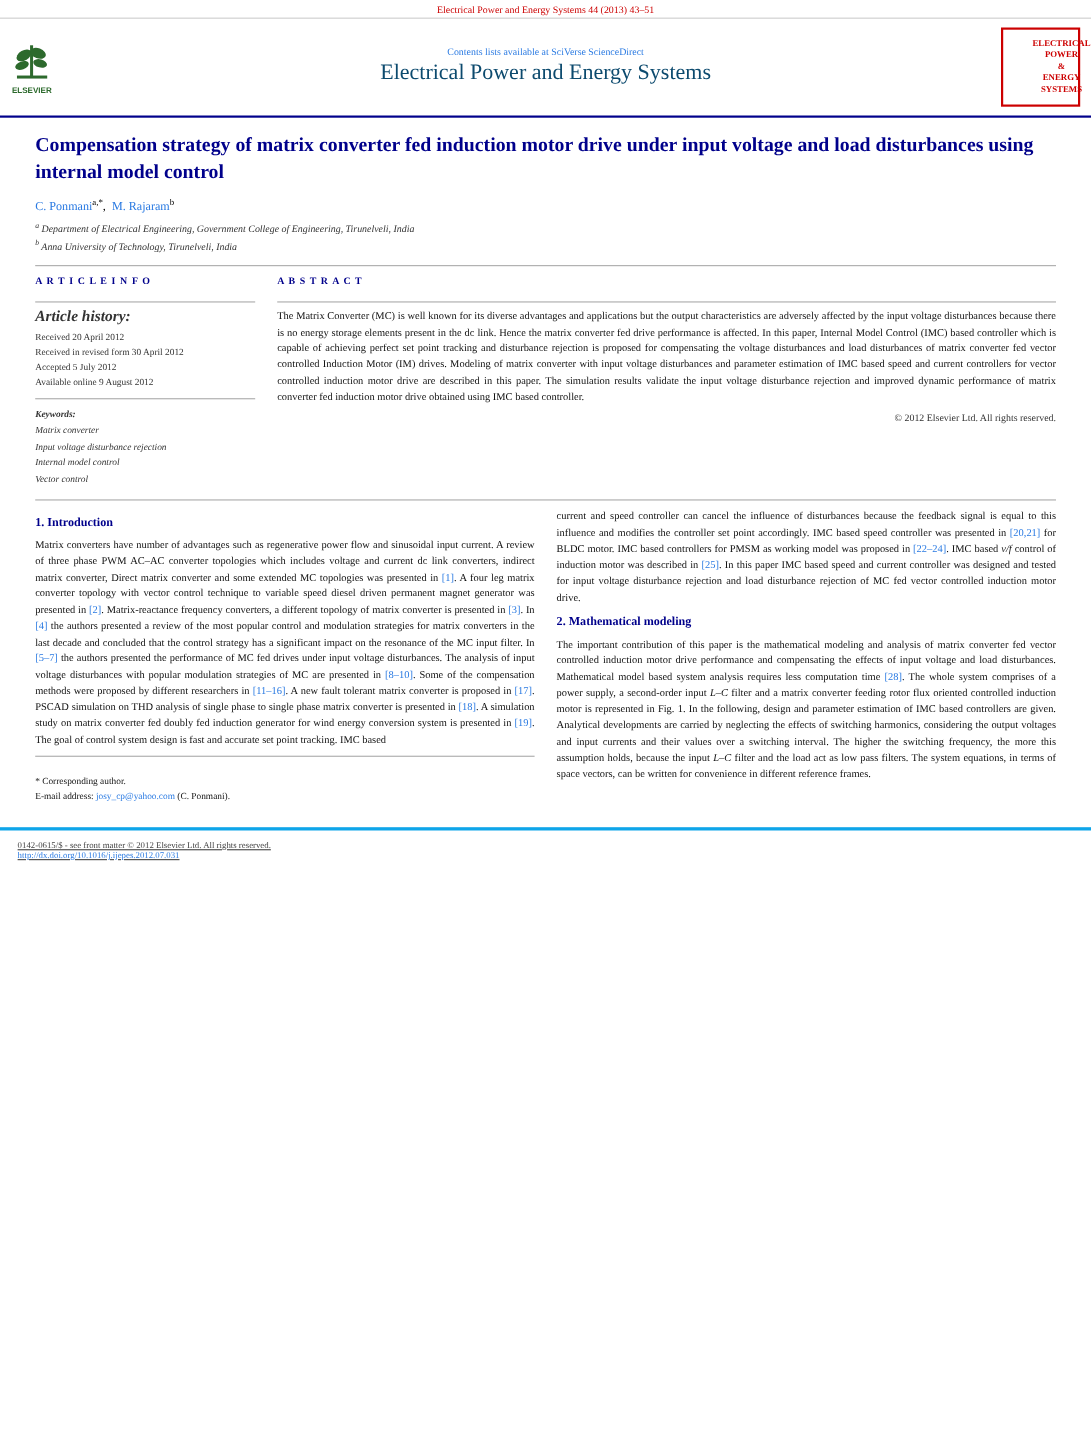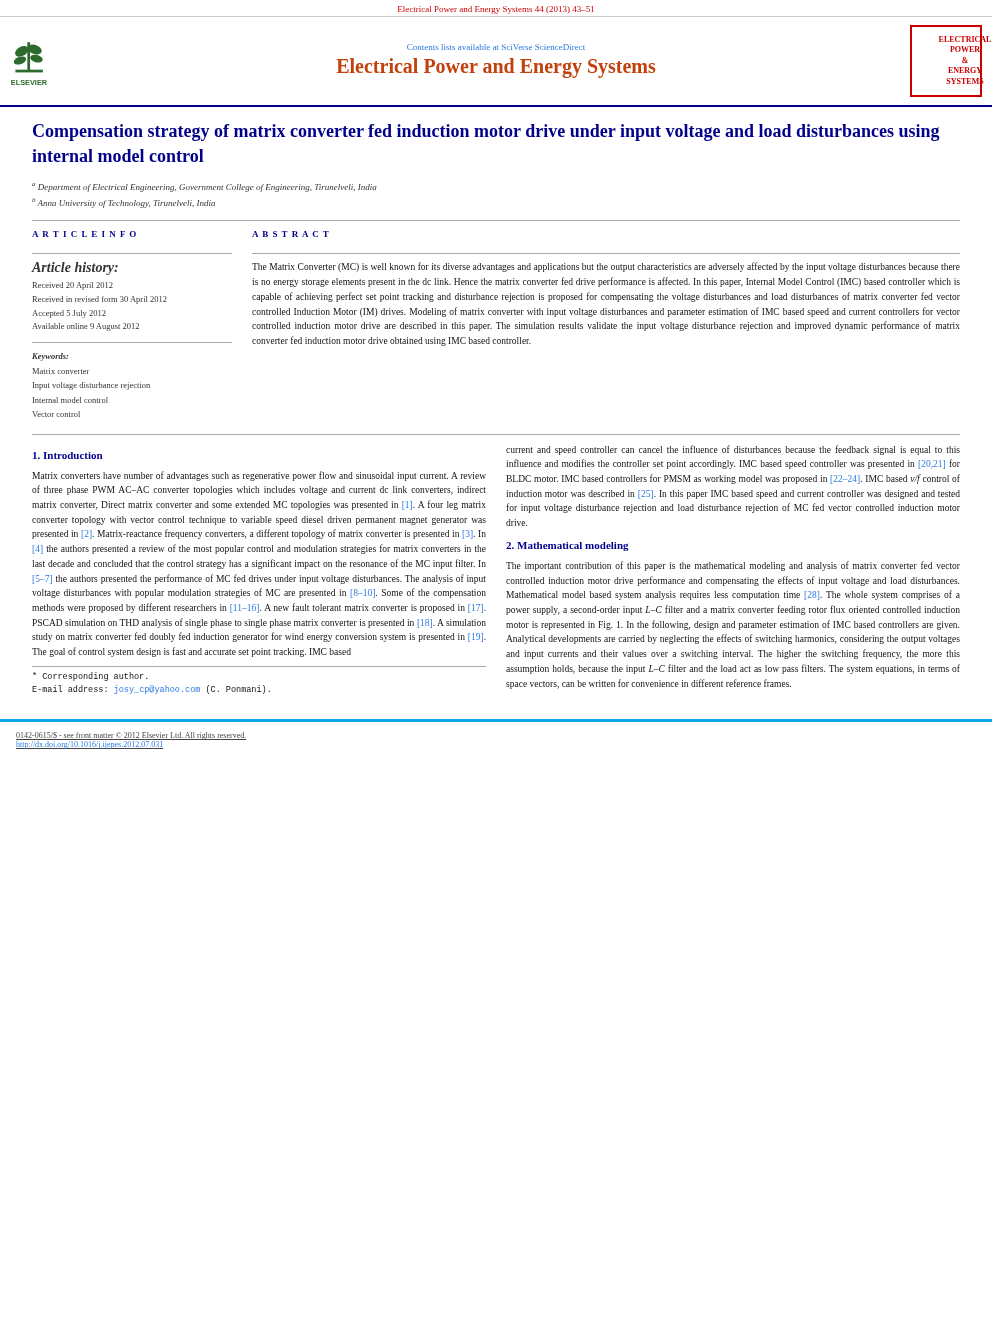--- a/index.html
+++ b/index.html
@@ -39,22 +39,22 @@
     .journal-header .center-info .contents-link {
       font-size: 9px;
       color: #555;
       margin-bottom: 3px;
     }
     .journal-header .center-info .contents-link span {
       color: #2a7ae2;
     }
     .journal-header .center-info .journal-title {
       font-size: 20px;
-      font-weight: bold;
-      color: #c2410c;
+      font-weight: normal;
+      color: #0c4a6e;
       margin-bottom: 3px;
     }
     .journal-header .center-info .journal-homepage {
       font-size: 9px;
       color: #555;
     }
     .journal-header .center-info .journal-homepage span {
       color: #2a7ae2;
     }
     .journal-header .journal-logo {
@@ -175,20 +175,21 @@
       font-size: 8.5px;
       font-style: italic;
       font-weight: bold;
       color: #333;
       margin-bottom: 3px;
     }
     .keywords-list {
       font-size: 8.5px;
       color: #333;
       line-height: 1.7;
+      font-style: italic;
     }
 
     
     .abstract-text {
       font-size: 9.5px;
       line-height: 1.55;
       color: #111;
       text-align: justify;
     }
     .abstract-copyright {
@@ -243,22 +244,21 @@
     }
     .footer-license {
       font-size: 8px;
       margin-top: 4px;
     }
 
     .corr-author {
       font-size: 8.5px;
       margin-top: 6px;
       border-top: 1px solid #aaa;
-      padding-top: 4px;
-      font-family: Liberation Mono, monospace;
+      padding-top: 16px;
     }
   </style>
 </head>
 <body>
 
 <div class="top-header">
   <span>Electrical Power and Energy Systems 44 (2013) 43–51</span>
 </div>
 
 <div class="journal-header">
@@ -293,20 +293,24 @@
       <div>ENERGY</div>
       <div>SYSTEMS</div>
     </div>
   </div>
 </div>
 
 <div class="article-content">
 
   <div class="article-title">Compensation strategy of matrix converter fed induction motor drive under input voltage and load disturbances using internal model control</div>
 
+  <div class="authors">
+    <span class="author-link">C. Ponmani</span><sup>a,*</sup>,&nbsp;
+    <span class="author-link">M. Rajaram</span><sup>b</sup>
+  </div>
 
   <div class="affiliations">
     <sup>a</sup> <span>Department of Electrical Engineering, Government College of Engineering, Tirunelveli, India</span><br>
     <sup>b</sup> <span>Anna University of Technology, Tirunelveli, India</span>
   </div>
 
   <hr class="divider-line">
 
   <div class="two-col">
 
@@ -328,20 +332,21 @@
         <div>Matrix converter</div>
         <div>Input voltage disturbance rejection</div>
         <div>Internal model control</div>
         <div>Vector control</div>
       </div>
     </div>
 
     <div class="col-right">
       <div class="section-heading">A B S T R A C T</div>
       <div class="abstract-text">The Matrix Converter (MC) is well known for its diverse advantages and applications but the output characteristics are adversely affected by the input voltage disturbances because there is no energy storage elements present in the dc link. Hence the matrix converter fed drive performance is affected. In this paper, Internal Model Control (IMC) based controller which is capable of achieving perfect set point tracking and disturbance rejection is proposed for compensating the voltage disturbances and load disturbances of matrix converter fed vector controlled Induction Motor (IM) drives. Modeling of matrix converter with input voltage disturbances and parameter estimation of IMC based speed and current controllers for vector controlled induction motor drive are described in this paper. The simulation results validate the input voltage disturbance rejection and improved dynamic performance of matrix converter fed induction motor drive obtained using IMC based controller.</div>
+      <div class="abstract-copyright">© 2012 Elsevier Ltd. All rights reserved.</div>
     </div>
   </div>
 
   <hr class="divider-line">
 
   <div class="body-two-col">
 
     <div class="body-col">
       <div class="body-section-title">
         <span>1.</span>

